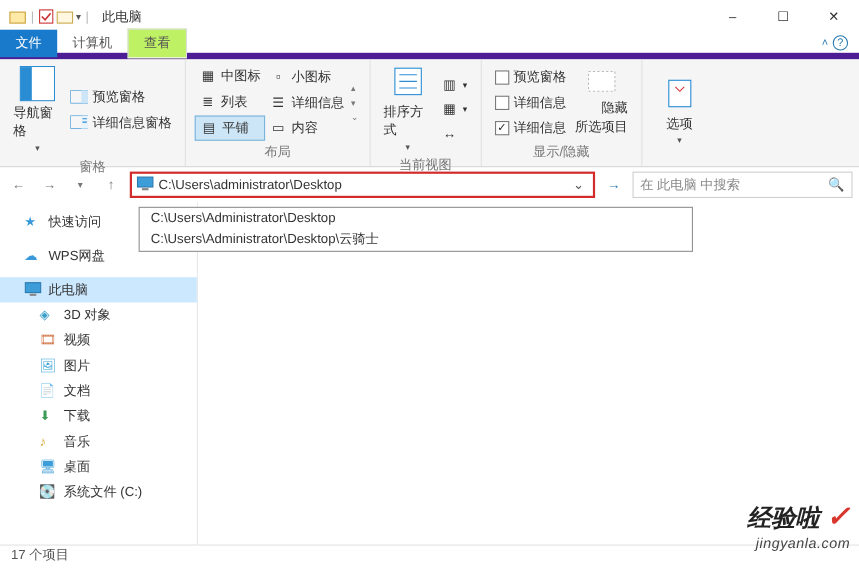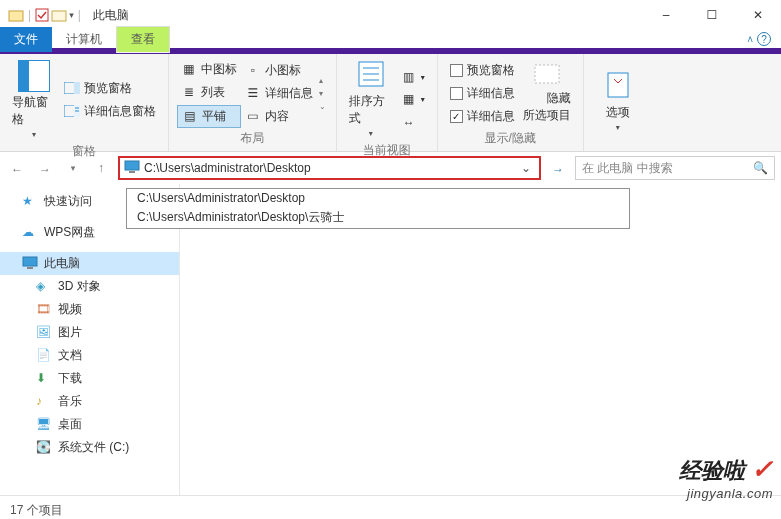--- a/index.html
+++ b/index.html
@@ -37,21 +37,21 @@
   .searchbox { width: 200px; height: 24px; border: 1px solid #cfcfcf; display: flex; align-items: center; padding: 0 6px; color: #888; }
   .searchbox .sicon { margin-left: auto; }
   .main { display: flex; height: calc(519px - 30px - 24px - 98px - 32px - 24px); }
   .sidebar { width: 180px; border-right: 1px solid #e8e8e8; padding: 6px 0; overflow-y: auto; }
   .sbitem { display: flex; align-items: center; gap: 6px; padding: 3px 12px 3px 22px; font-size: 12px; }
   .sbitem.sub { padding-left: 36px; }
   .sbitem.sel { background: #cce8ff; }
   .sbicon { width: 16px; height: 16px; }
   .content { flex: 1; padding: 10px; position: relative; }
   .headerline { margin-left: 60px; color: #555; font-size: 12px; }
-  .statusbar { height: 24px; border-top: 1px solid #e3e3e3; display: flex; align-items: flex-end; padding: 0 10px; font-size: 12px; color: #555; }
+  .statusbar { height: 24px; border-top: 1px solid #e3e3e3; display: flex; align-items: flex-start; padding: 0 10px; font-size: 12px; color: #555; }
   .acdropdown { position: absolute; left: 126px; top: 188px; width: 504px; border: 1px solid #919191; background: #fff; z-index: 10; }
   .acitem { padding: 2px 10px; font-size: 12px; }
   .watermark { position: absolute; right: 8px; bottom: 18px; text-align: right; }
   .watermark .wm1 { font-weight: bold; font-style: italic; font-size: 22px; color: #222; }
   .watermark .wm1 .chk { color: #d9362e; font-size: 26px; }
   .watermark .wm2 { font-size: 13px; color: #444; font-style: italic; letter-spacing: 0.5px; }
 </style>
 </head>
 <body>
 

